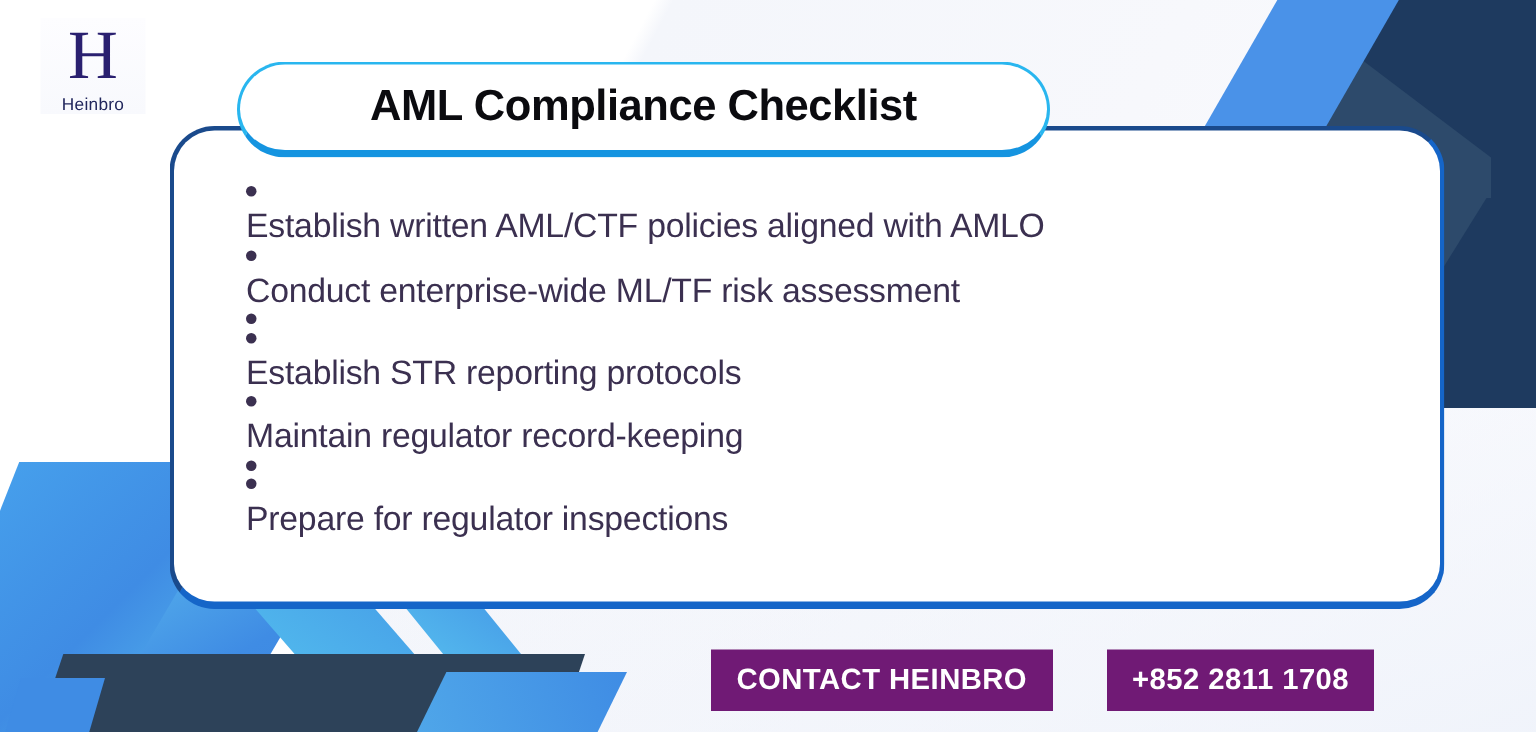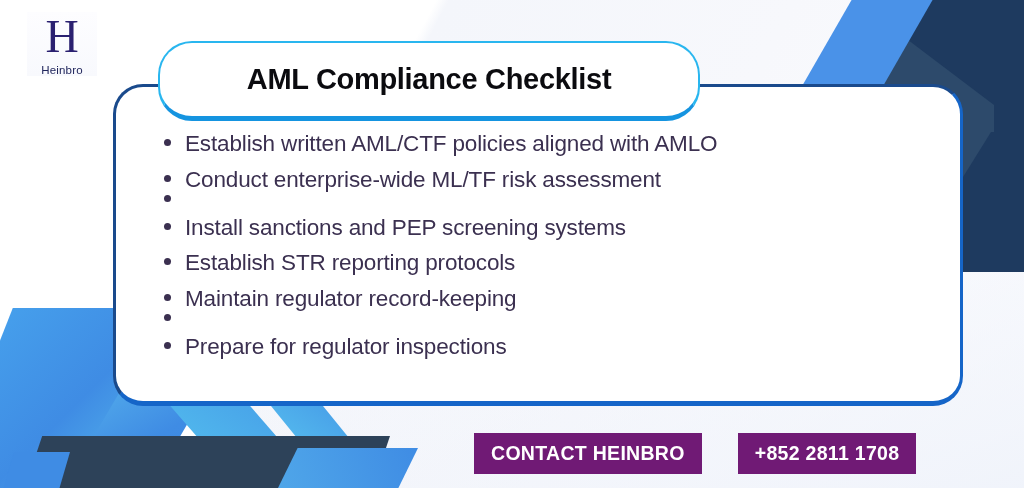--- a/index.html
+++ b/index.html
@@ -146,21 +146,21 @@
     position: absolute;
     left: 0; top: 0; right: 0; bottom: 0;
     border-radius: 27px;
     overflow: hidden;
   }
 
   
   .title-pill {
     position: absolute;
     left: 158px; top: 41px;
-    width: 542px; height: 80px;
+    width: 542px; height: 64px;
     box-sizing: border-box;
     background: #ffffff;
     border-radius: 34px;
     border: 2.5px solid #29b6ef;
     border-bottom-width: 5px;
     border-bottom-color: #1594e0;
     display: flex;
     align-items: center;
     justify-content: center;
     z-index: 5;
@@ -179,20 +179,21 @@
     left: 48px; top: 42px;
     margin: 0;
     padding: 0;
     list-style: none;
   }
   .bullet-item {
     display: flex;
     align-items: baseline;
     margin: 0 0 5.5px 0;
     color: #3b3050;
+    flex-direction: column;
   }
   .bullet-dot {
     flex: 0 0 auto;
     width: 7px; height: 7px;
     border-radius: 50%;
     background: #3b3050;
     margin-right: 14px;
     position: relative;
     top: -5px;
   }
@@ -266,24 +267,20 @@
 
         <li class="bullet-item">
           <span class="bullet-dot"></span>
           <span class="bullet-label">Conduct enterprise-wide ML/TF risk assessment</span>
         </li>
 
         <li class="bullet-item">
           <span class="bullet-dot"></span>
         </li>
 
-        <li class="bullet-item">
-          <span class="bullet-dot"></span>
-          <span class="bullet-label">Install sanctions and PEP screening systems</span>
-        </li>
 
         <li class="bullet-item">
           <span class="bullet-dot"></span>
           <span class="bullet-label">Establish STR reporting protocols</span>
         </li>
 
         <li class="bullet-item">
           <span class="bullet-dot"></span>
           <span class="bullet-label">Maintain regulator record-keeping</span>
         </li>

